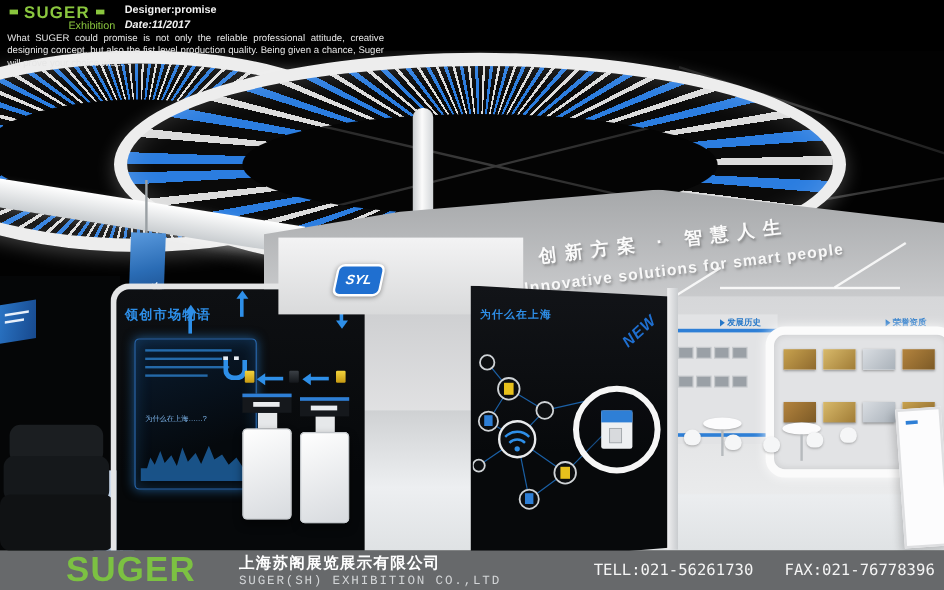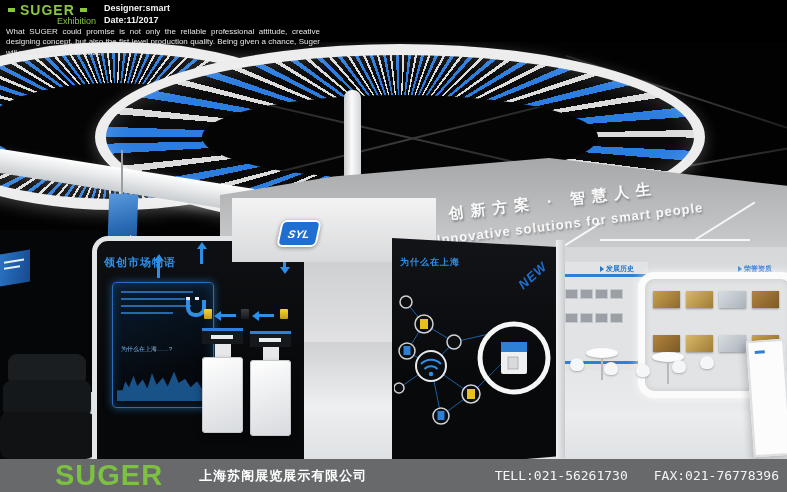--- a/index.html
+++ b/index.html
@@ -158,22 +158,22 @@
 
 <div class="page">
 
   <div class="abs header">
     <div class="abs logo-row">
       <span class="logo-dash"></span>
       <span>SUGER</span>
       <span class="logo-dash"></span>
     </div>
     <div class="abs logo-sub">Exhibition</div>
-    <div class="abs hd-meta" style="left:104px;top:3px;">Designer:smart</div>
-    <div class="abs hd-meta" style="left:104px;top:15px;">Date:11/2017</div>
+    <div class="abs hd-meta" style="left:104px;top:3px;">Designer:promise</div>
+    <div class="abs hd-meta" style="left:104px;top:15px;font-style:italic;">Date:11/2017</div>
     <div class="abs promise">What SUGER could promise is not only the reliable professional attitude, creative designing concept, but also the fist level production quality. Being given a chance, Suger will prove your choice wise.</div>
   </div>
 
   <div class="abs scene">
 
     <div class="abs truss" style="left:560px;top:50px;width:240px;transform:rotate(18deg);"></div>
     <div class="abs truss" style="left:600px;top:120px;width:210px;transform:rotate(-10deg);"></div>
 
     <div class="abs ring ring-small">
       <div class="abs ring-cover cov-small"></div>
@@ -356,20 +356,21 @@
     <div class="abs rw-trim"></div>
     <div class="abs rw-title">为什么在上海</div>
     <div class="abs new-lab">NEW</div>
 
   </div>
 
   <div class="abs footer">
     <div class="f-logo">SUGER</div>
     <div class="f-co">
       <div class="f-cn">上海苏阁展览展示有限公司</div>
+      <div class="f-en">SUGER(SH) EXHIBITION CO.,LTD</div>
     </div>
     <div class="f-tel">
       <span>TELL:021-56261730</span>
       <span>FAX:021-76778396</span>
     </div>
   </div>
 
 </div>
 
 </body></html>

